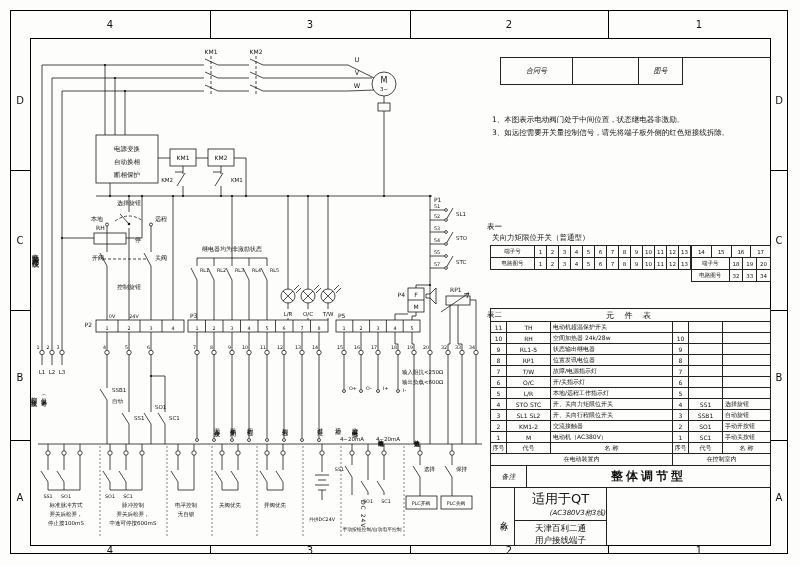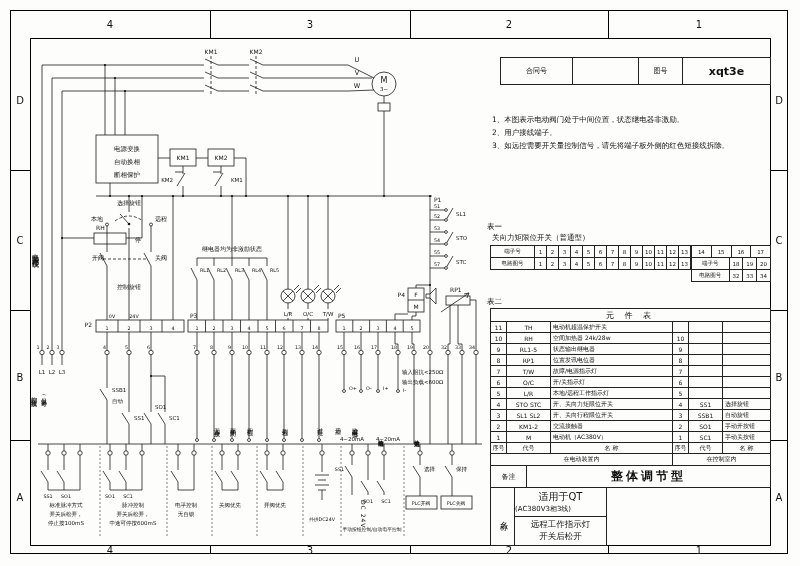--- a/index.html
+++ b/index.html
@@ -20,21 +20,21 @@
   .s5{font-size:4.8px;}.s55{font-size:5.5px;}.s6{font-size:6px;}.s65{font-size:6.5px;}.s8{font-size:8px;}
   .mid{text-anchor:middle;}.end{text-anchor:end;}
   
   .vtext{position:absolute;writing-mode:vertical-rl;text-orientation:upright;font-size:6px;letter-spacing:1px;color:#111;line-height:1;}
   .vmix{text-orientation:mixed;}
   
   .tbl{border-left:1px solid #222;border-top:1px solid #222;}
   .row{display:flex;}
   .c{border-right:1px solid #222;border-bottom:1px solid #222;box-sizing:border-box;display:flex;align-items:center;justify-content:center;overflow:hidden;white-space:nowrap;}
   .left{justify-content:flex-start;padding-left:2px;}
-  .f5{font-size:5.5px;}.f6{font-size:6px;}.f7{font-size:7px;}.f75{font-size:10px;}.f8{font-size:8px;}.f9{font-size:8.5px;}.f11{font-size:11px;}.f12{font-size:12px;}
+  .f5{font-size:5.5px;}.f6{font-size:6px;}.f7{font-size:7px;font-style:italic;}.f75{font-size:13px;}.f8{font-size:8px;}.f9{font-size:8.5px;}.f11{font-size:11px;}.f12{font-size:12px;}
   .notes{font-size:7.5px;line-height:13px;color:#111;}
   .lbl{font-size:7.5px;color:#111;}
   .vname{writing-mode:vertical-rl;text-orientation:upright;font-size:8px;letter-spacing:2px;}
 </style>
 </head>
 <body>
 
 <div class="sheet">
 
   <div class="abs b15" style="left:10px;top:10px;width:778px;height:544px;"></div>
@@ -357,26 +357,24 @@
   <div class="vtext" style="left:335px;top:423px;">远控</div>
   <div class="vtext" style="left:352px;top:423px;">监控继电器</div>
   <div class="vtext" style="left:378px;top:436px;font-size:5.5px;letter-spacing:0;">输出阀位电流</div>
   <div class="vtext" style="left:414px;top:436px;font-size:5.5px;letter-spacing:0;">输入给定电流</div>
   <div class="vtext vmix" style="left:360px;top:500px;">DC 24V</div>
 
   <div class="abs tbl row" style="left:500px;top:57px;width:271px;height:28px;">
     <div class="c f7" style="width:72px;height:27px;">合同号</div>
     <div class="c" style="width:66px;height:27px;"></div>
     <div class="c f7" style="width:44px;height:27px;">图号</div>
-    <div class="c f11" style="width:88px;height:27px;font-weight:bold;">xqt3e</div>
   </div>
 
   <div class="abs notes" style="left:492px;top:113px;width:276px;">
     <div>1、本图表示电动阀门处于中间位置，状态继电器非激励。</div>
-    <div>2、用户接线端子。</div>
     <div>3、如远控需要开关量控制信号，请先将端子板外侧的红色短接线拆除。</div>
   </div>
 
   <div class="abs lbl" style="left:487px;top:222px;font-family:Liberation Mono, monospace;">表一</div>
   <div class="abs lbl" style="left:492px;top:233px;">关向力矩限位开关（普通型）</div>
   <div class="abs tbl" style="left:490px;top:245px;width:201px;">
     <div class="row">
       <div class="c f5" style="width:44px;height:12px;">端子号</div>
       <div class="c f5" style="width:12px;height:12px;">1</div>
         <div class="c f5" style="width:12px;height:12px;">2</div>
@@ -423,21 +421,21 @@
         <div class="c f5" style="width:14px;height:12px;">20</div>
     </div>
     <div class="row">
       <div class="c f5" style="width:38px;height:12px;">电路图号</div>
       <div class="c f5" style="width:14px;height:12px;">32</div>
         <div class="c f5" style="width:14px;height:12px;">33</div>
         <div class="c f5" style="width:14px;height:12px;">34</div>
     </div>
   </div>
 
-  <div class="abs lbl" style="left:487px;top:297px;">表二</div>
+  <div class="abs lbl" style="left:487px;top:310px;">表二</div>
   <div class="abs tbl" style="left:490px;top:308px;width:281px;">
     <div class="row">
         <div class="c f8" style="width:280px;height:13px;letter-spacing:4px;">元  件  表</div>
       </div>
     <div class="row">
         <div class="c f6" style="width:16px;height:11px;">11</div>
         <div class="c f6" style="width:44px;height:11px;">TH</div>
         <div class="c f6 left" style="width:122px;height:11px;">电动机超温保护开关</div>
         <div class="c f6" style="width:16px;height:11px;"></div>
         <div class="c f6" style="width:34px;height:11px;"></div>
@@ -541,20 +539,20 @@
     <div class="c f7" style="width:36px;height:22px;">备注</div>
     <div class="c f12" style="width:244px;height:22px;font-weight:bold;letter-spacing:3px;">整体调节型</div>
   </div>
 
   <div class="abs tbl row" style="left:490px;top:487px;width:281px;height:59px;">
     <div class="c" style="width:24px;height:58px;">
       <span class="vname">名称</span>
     </div>
     <div style="width:92px;height:58px;display:flex;flex-direction:column;border-right:1px solid #222;border-bottom:1px solid #222;box-sizing:border-box;">
       <div class="f75" style="text-align:center;padding-top:2px;">适用于QT</div>
-      <div class="f7" style="text-align:left;">(AC380V3相3线)</div>
+      <div class="f7" style="text-align:right;">(AC380V3相3线)</div>
       <div style="border-top:1px solid #222;margin-top:2px;"></div>
-      <div class="f9" style="text-align:center;padding-top:2px;">远程工作指示灯</div>
-      <div class="f9" style="text-align:center;">开关后松开</div>
+      <div class="f9" style="text-align:center;padding-top:2px;">天津百利二通</div>
+      <div class="f9" style="text-align:center;">用户接线端子</div>
     </div>
   </div>
 
 </div>
 
 </body></html>

